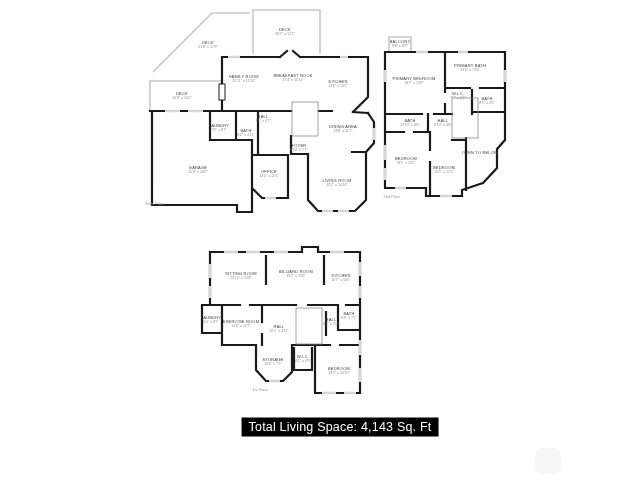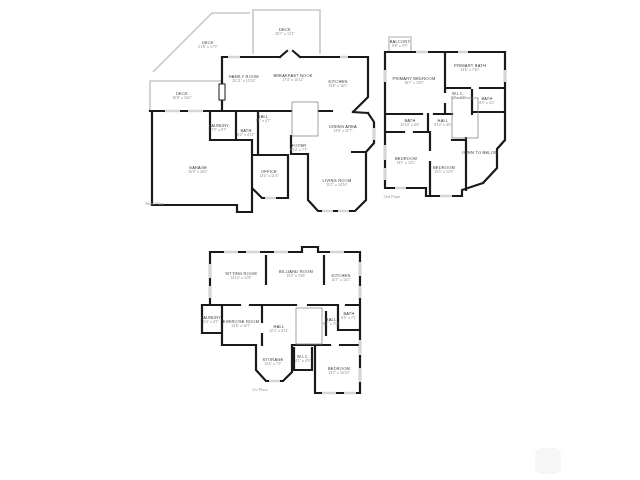--- a/index.html
+++ b/index.html
@@ -276,15 +276,16 @@
           <div class="rd">6'1" x 4'9"</div>
         </div>
         <div class="room-label" style="left: 339px; top: 371px;">
           <div class="rn">BEDROOM</div>
           <div class="rd">13'2" x 10'10"</div>
         </div>
         <div class="floor-caption" style="left: 260px; top: 389px;">1st Floor</div>
       </div>
   </div>
 
+  <div id="banner">Total Living Space: 4,143 Sq. Ft</div>
 
   <div id="watermark"></div>
 </div>
 
 </body></html>

